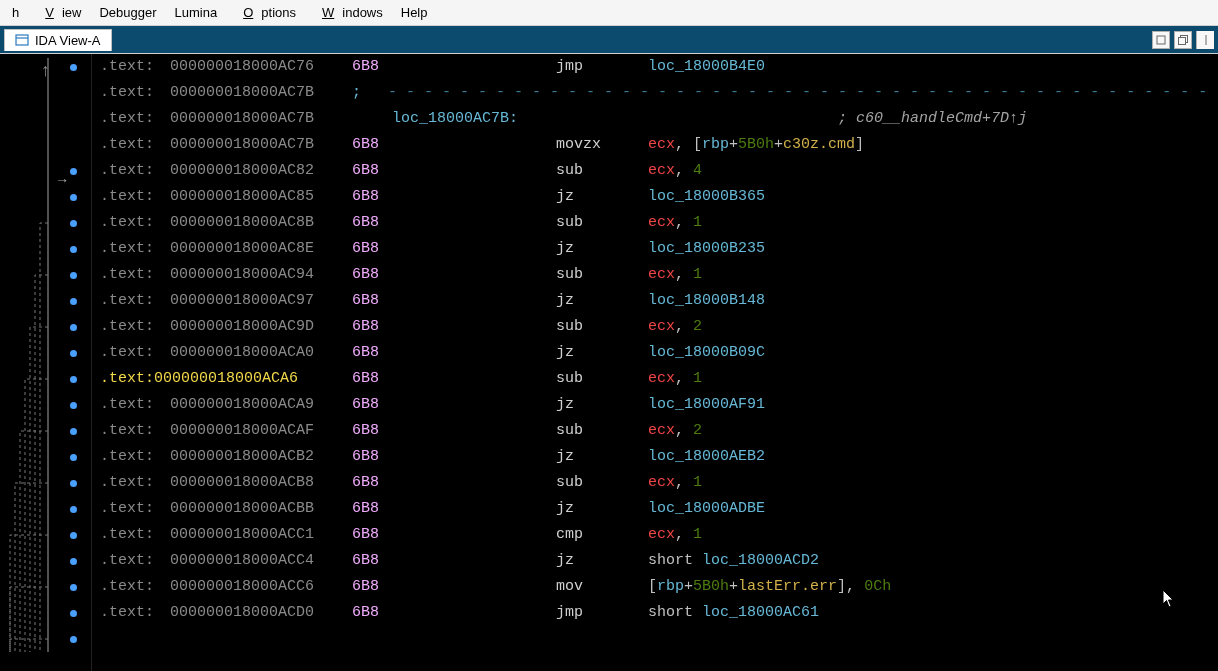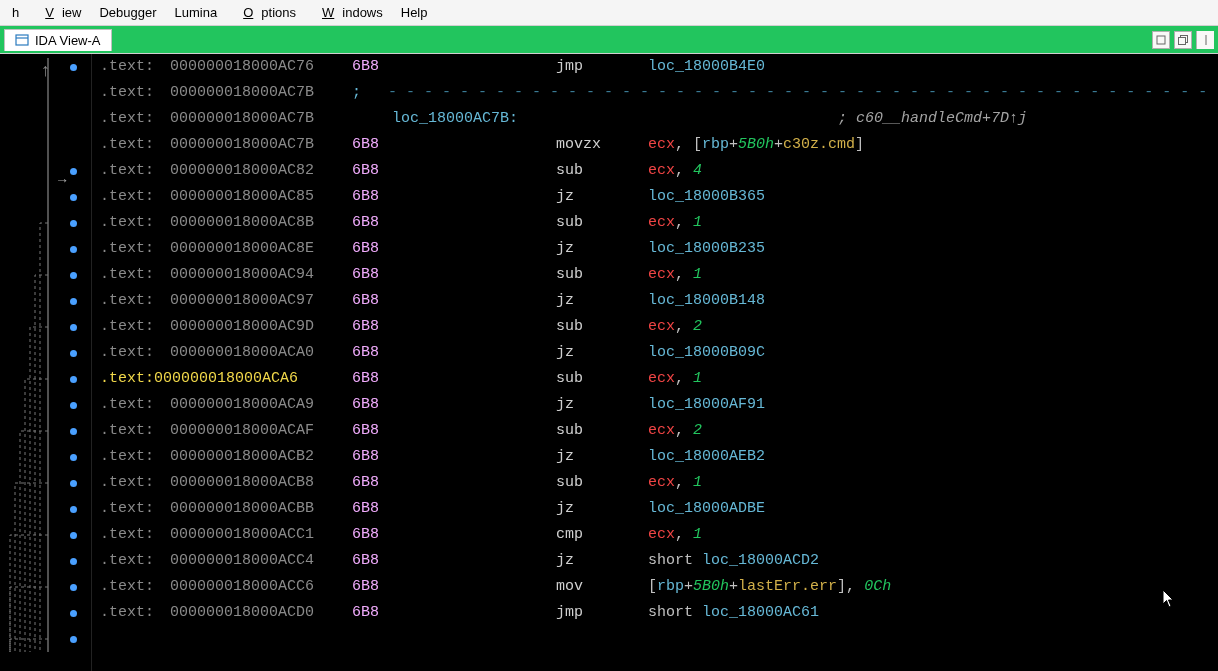--- a/index.html
+++ b/index.html
@@ -21,21 +21,21 @@
     height: 26px;
   }
   .menubar span {
     padding: 2px 8px;
     cursor: default;
   }
   .menubar .ul { text-decoration: underline; }
   .tabbar {
     display: flex;
     align-items: center;
-    background: #22c55e;
+    background: #0c4a6e;
     border-bottom: 1px solid #d0d0d0;
     height: 28px;
     padding-left: 4px;
   }
   .tab {
     display: flex;
     align-items: center;
     gap: 6px;
     padding: 3px 10px;
     border: 1px solid #c0c0c0;
@@ -112,21 +112,21 @@
     padding-left: 8px;
     overflow: hidden;
   }
   .line { white-space: pre; height: 26px; }
   .seg  { color: #8a8a8a; }
   .addr { color: #8a8a8a; margin-left: 16px; }
   .addr-hl { color: #f1d84a; }
   .sp   { color: #f0abfc; }
   .mn   { color: #d0d0d0; }
   .reg  { color: #ef4444; }
-  .num  { color: #22c55e; font-style: italic; }
+  .num  { color: #4d7c0f; }
   .loc  { color: #66b8d6; }
   .locdef { color: #66b8d6; }
   .xref { color: #a3a3a3; font-style: italic; }
   .cmt  { color: #66b8d6; }
   .dash { color: #3a7a94; letter-spacing: 0; }
   .punct{ color: #c0c0c0; }
   .mem  { color: #d2b04a; }
   .reg2 { color: #66b8d6; text-align: right; }
   .short{ color: #c0c0c0; text-align: center; }
   .col-addr { display: inline-block; width: 252px; }

